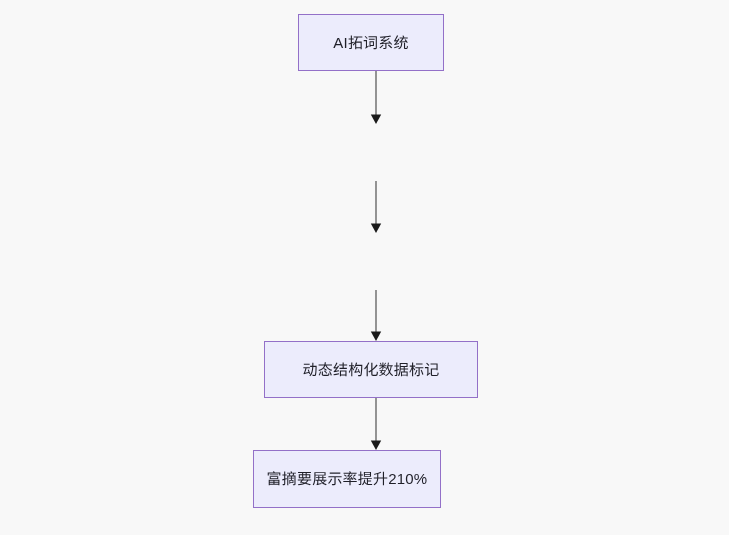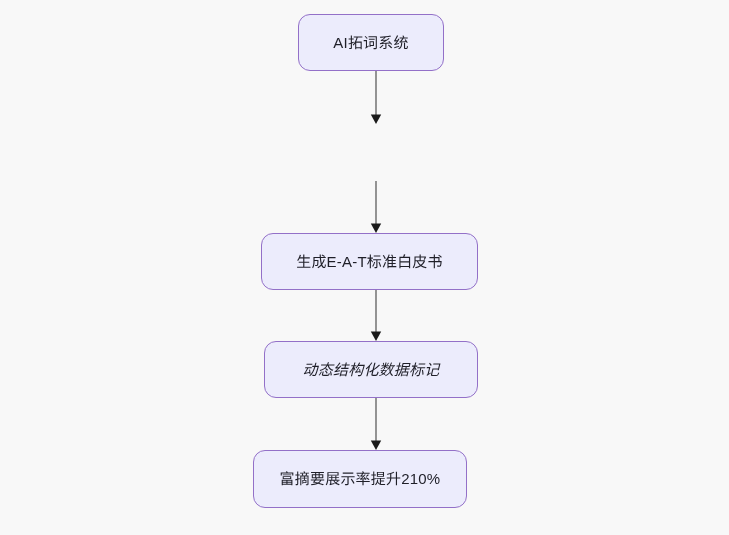--- a/index.html
+++ b/index.html
@@ -21,41 +21,41 @@
     height: 535px;
     background: #f8f8f8;
   }
 
   
   .flow-node {
     position: absolute;
     box-sizing: border-box;
     background: #ececfc;
     border: 1.6px solid #9370c8;
-    border-radius: 12px;
+    border-radius: 0;
     display: flex;
     align-items: center;
     justify-content: center;
     z-index: 2;
   }
   .flow-node-label {
     font-size: 15px;
     line-height: 1.2;
     color: #1f1f28;
     letter-spacing: 0.2px;
     white-space: nowrap;
     text-align: center;
     user-select: none;
   }
 
   .node-1 { left: 298px; top: 14px;  width: 146px; height: 57px; }
   .node-2 { left: 276px; top: 124px; width: 189px; height: 57px; }
   .node-3 { left: 261px; top: 233px; width: 217px; height: 57px; }
-  .node-4 { left: 264px; top: 341px; width: 214px; height: 57px; font-style: italic; }
-  .node-5 { left: 253px; top: 450px; width: 214px; height: 58px; }
+  .node-4 { left: 264px; top: 341px; width: 214px; height: 57px; }
+  .node-5 { left: 253px; top: 450px; width: 188px; height: 58px; }
 
   
   .flow-edge {
     position: absolute;
     left: 368px;
     width: 16px;
     z-index: 1;
     overflow: visible;
   }
   .edge-1 { top: 71px;  height: 53px; }
@@ -76,23 +76,20 @@
     <line x1="8" y1="0" x2="8" y2="45" stroke="#888888" stroke-width="1.8"></line>
     <polygon points="8,53 2.8,43.5 13.2,43.5" fill="#1a1a1a"></polygon>
   </svg>
 
 
   <svg class="flow-edge edge-2" viewBox="0 0 16 52" preserveAspectRatio="none">
     <line x1="8" y1="0" x2="8" y2="44" stroke="#888888" stroke-width="1.8"></line>
     <polygon points="8,52 2.8,42.5 13.2,42.5" fill="#1a1a1a"></polygon>
   </svg>
 
-  <div class="flow-node node-3">
-    <span class="flow-node-label">生成E-A-T标准白皮书</span>
-  </div>
 
   <svg class="flow-edge edge-3" viewBox="0 0 16 51" preserveAspectRatio="none">
     <line x1="8" y1="0" x2="8" y2="43" stroke="#888888" stroke-width="1.8"></line>
     <polygon points="8,51 2.8,41.5 13.2,41.5" fill="#1a1a1a"></polygon>
   </svg>
 
   <div class="flow-node node-4">
     <span class="flow-node-label">动态结构化数据标记</span>
   </div>
 

